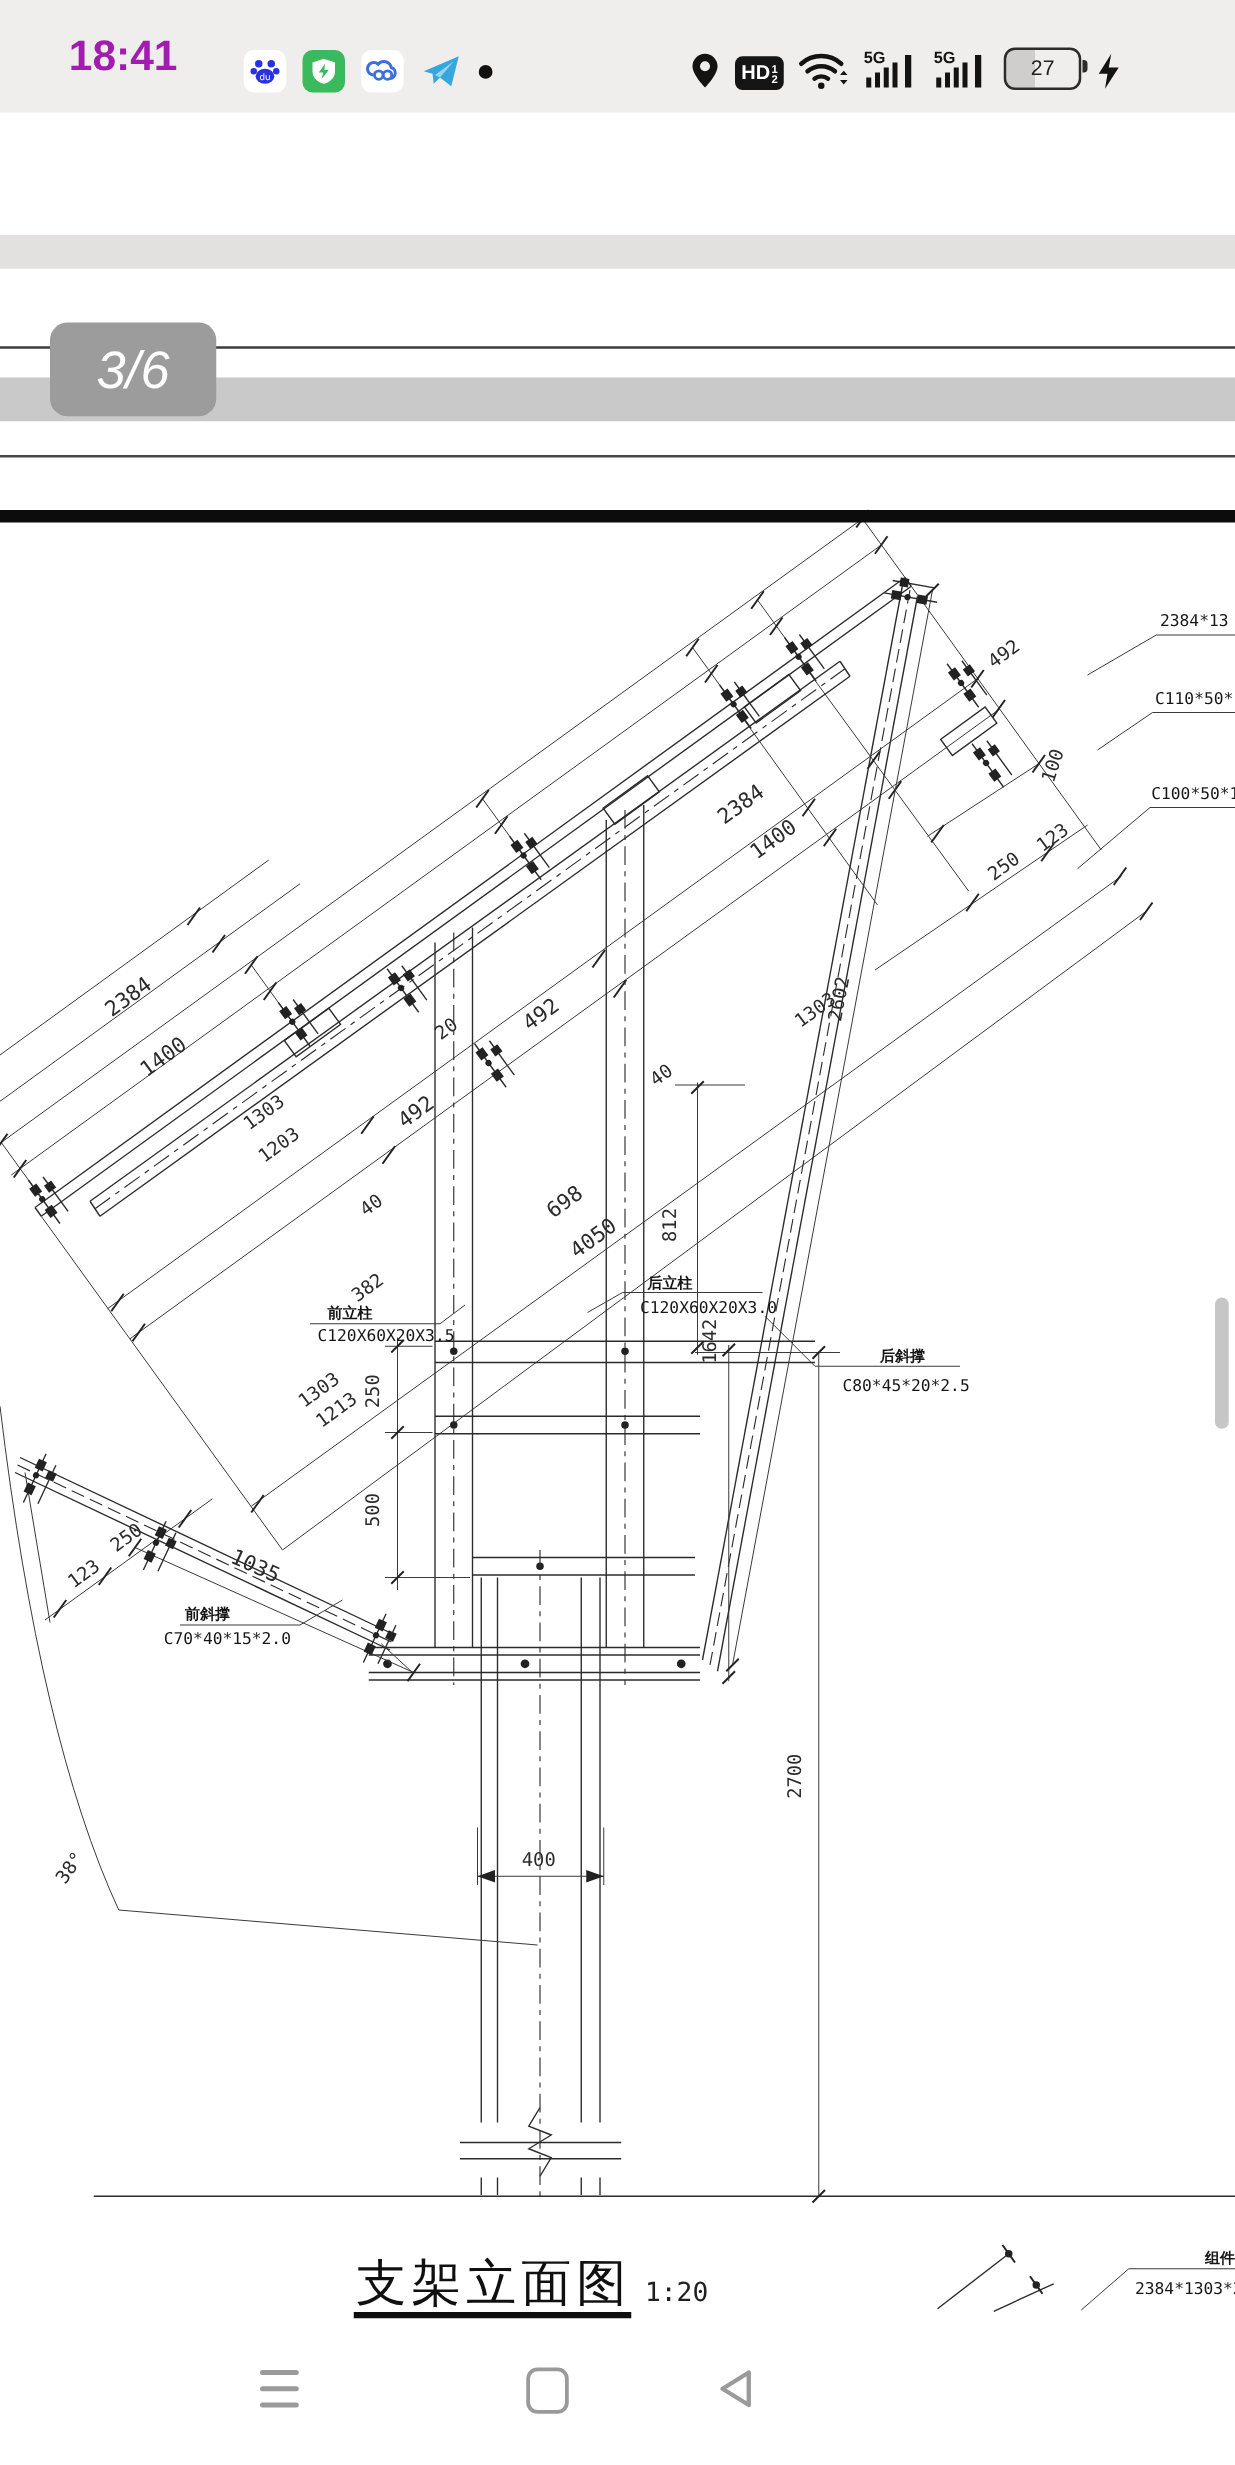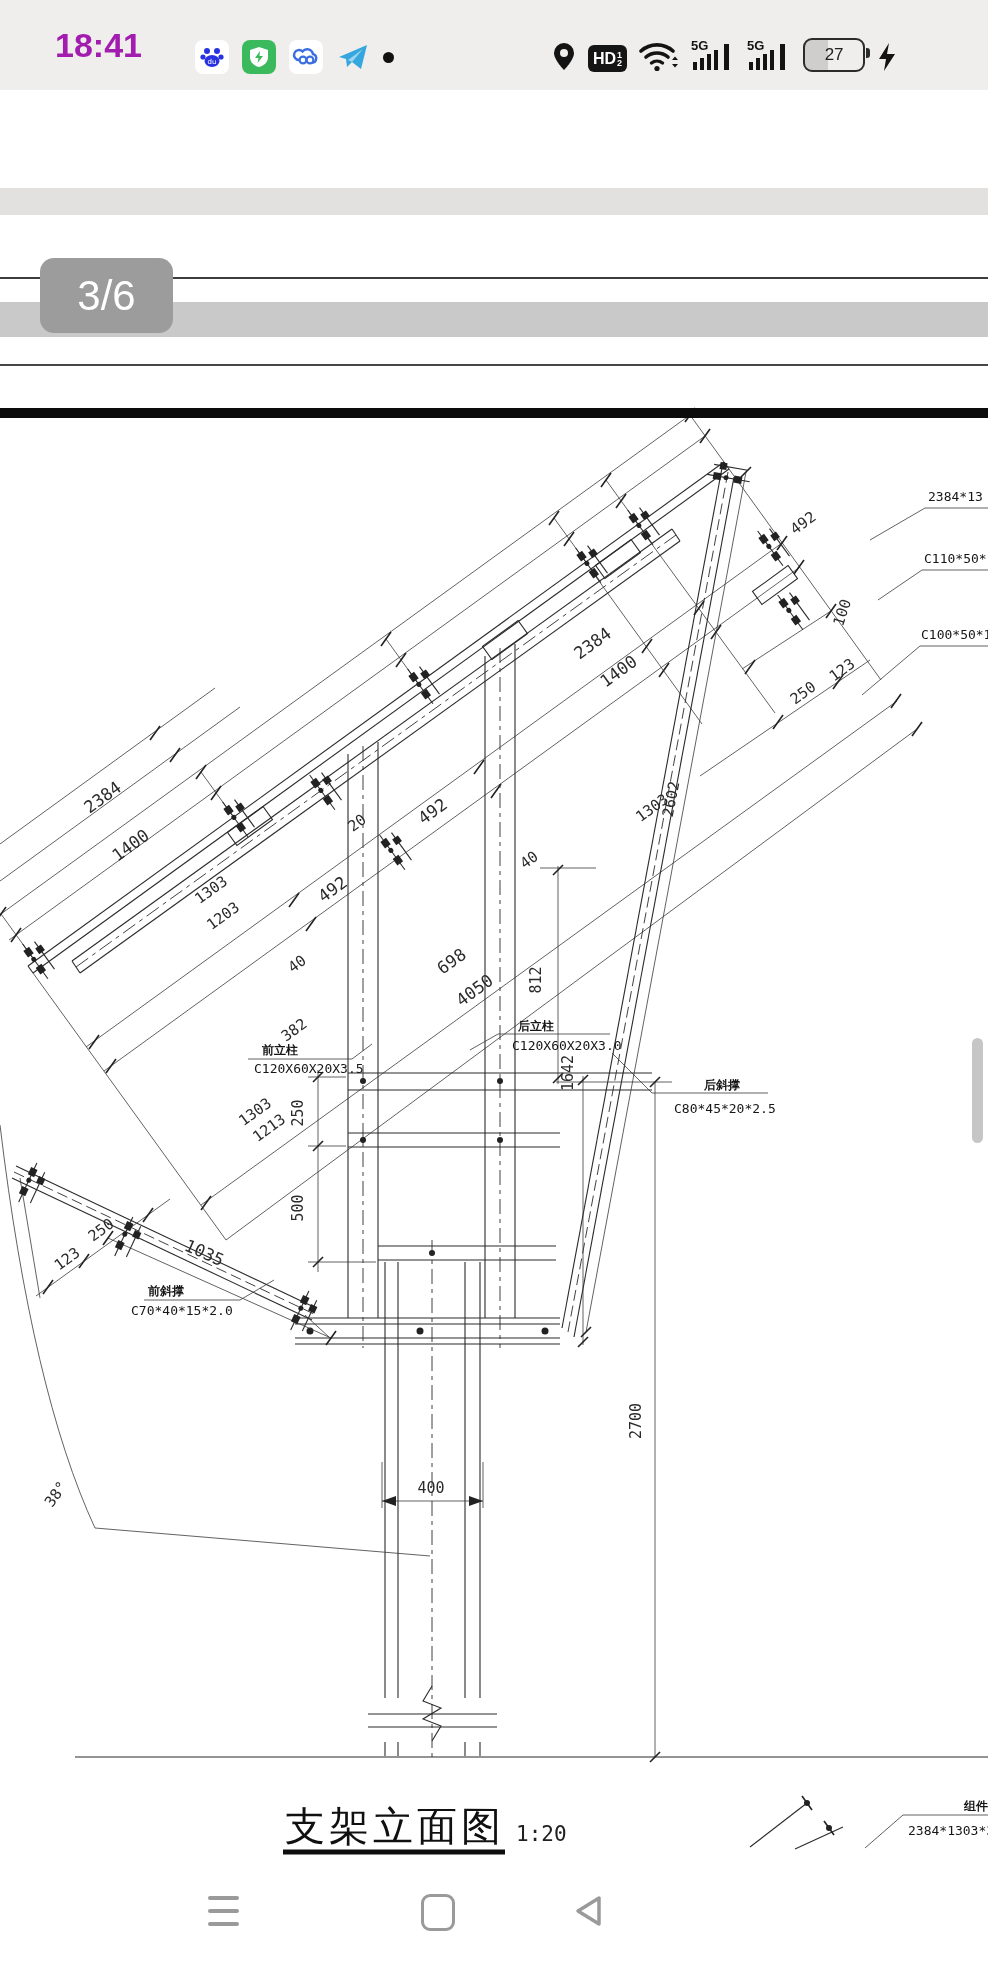--- a/index.html
+++ b/index.html
@@ -21,21 +21,21 @@
   .navtitle{position:absolute;left:80px;top:107px;width:590px;font-size:34px;color:#1c1c1c;font-weight:500;white-space:nowrap;overflow:hidden;}
   .menudots{position:absolute;left:698px;top:120px;display:flex;gap:10px;}
   .menudots i{width:9px;height:9px;border-radius:50%;background:#222;}
   
   .band1{position:absolute;left:0;top:188px;width:988px;height:27px;background:#e2e1df;}
   .hair1{position:absolute;left:0;top:277px;width:988px;height:2px;background:#3d3d3d;}
   .band2{position:absolute;left:0;top:302px;width:988px;height:35px;background:#c9c9c9;}
   .hair2{position:absolute;left:0;top:364px;width:988px;height:2px;background:#474747;}
   .blackbar{position:absolute;left:0;top:408px;width:988px;height:10px;background:#0c0c0c;}
   .pagebadge{position:absolute;left:40px;top:258px;width:133px;height:75px;background:#9c9c9c;border-radius:14px;
-             color:#fff;font-size:42px;display:flex;align-items:center;justify-content:center;z-index:5;}
+             color:#fff;font-size:42px;display:flex;align-items:center;justify-content:center;z-index:5;font-style:italic;}
   .scrollpill{position:absolute;left:972px;top:1038px;width:11px;height:105px;border-radius:6px;background:#c6c6c6;}
   
   .bnav{position:absolute;left:0;top:1878px;width:988px;height:94px;background:#fff;}
   .hamb{position:absolute;left:208px;top:18px;width:31px;}
   .hamb i{display:block;height:4px;background:#9a9a9a;border-radius:2px;margin-bottom:9px;}
   .homesq{position:absolute;left:421px;top:16px;width:28px;height:31px;border:3.5px solid #9a9a9a;border-radius:9px;}
   
   svg.draw{position:absolute;left:0;top:0;}
   .s{stroke:#2b2b2b;stroke-width:1.1;fill:none;}
   .thin{stroke:#3a3a3a;stroke-width:0.8;fill:none;}

